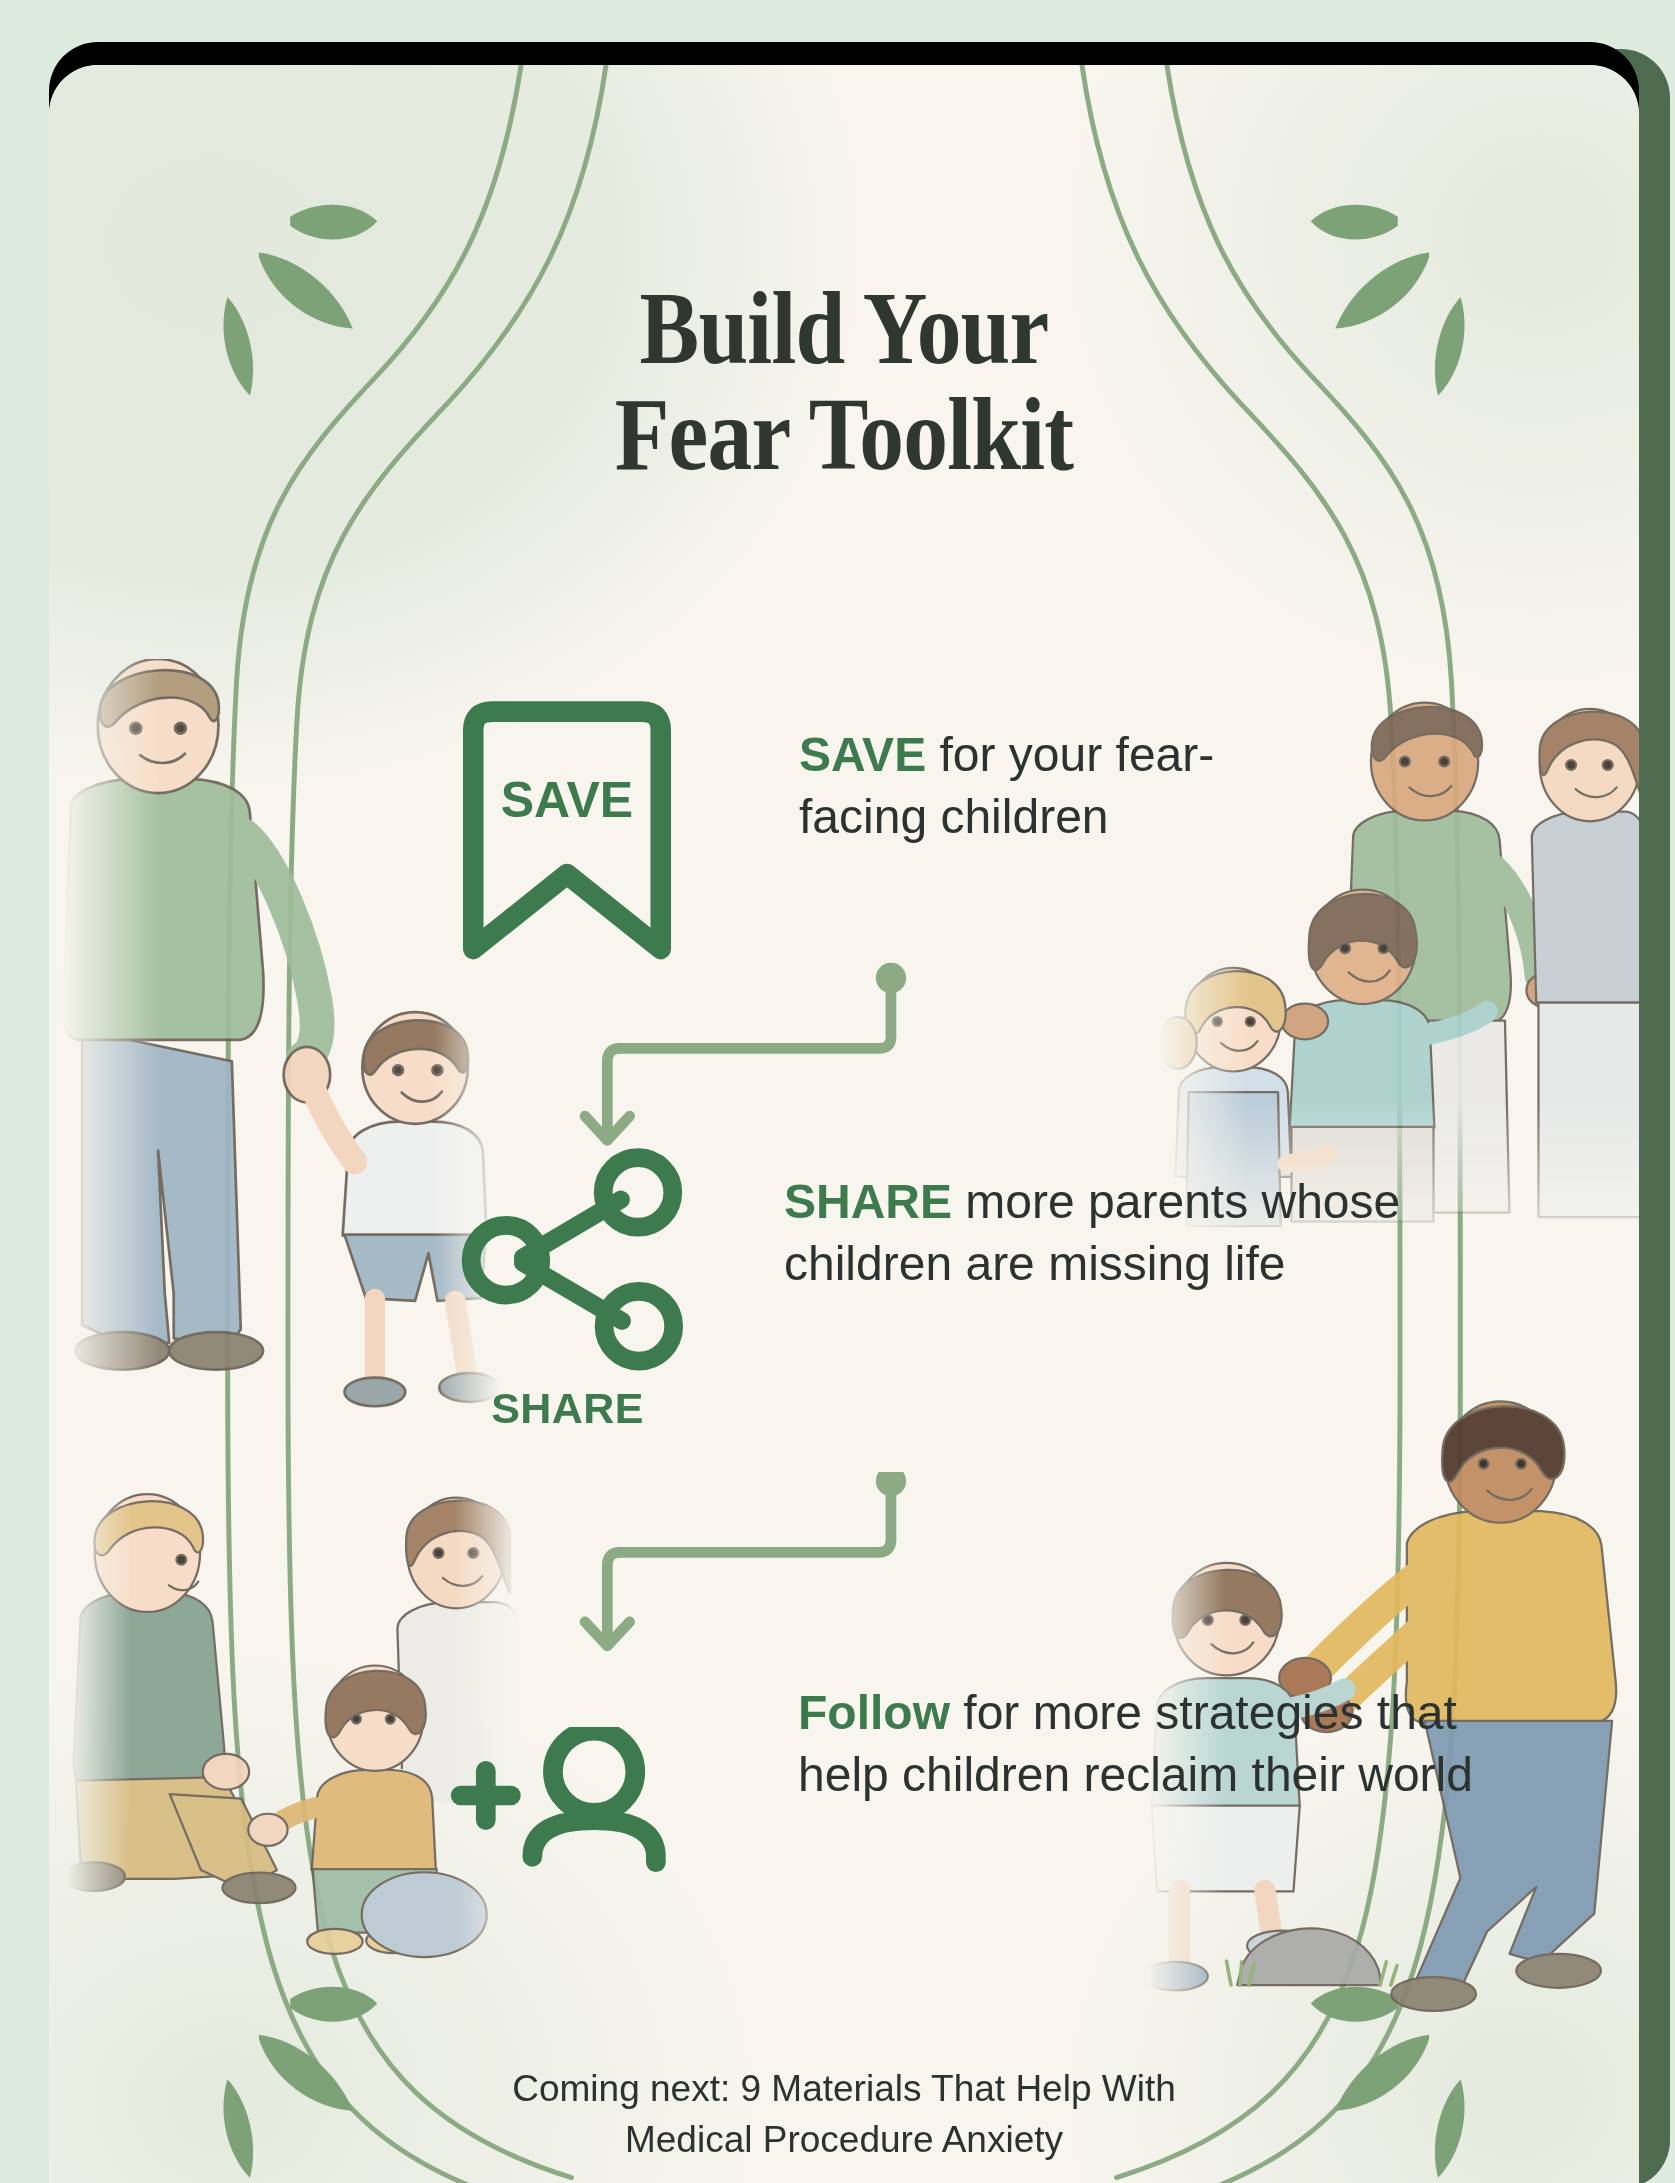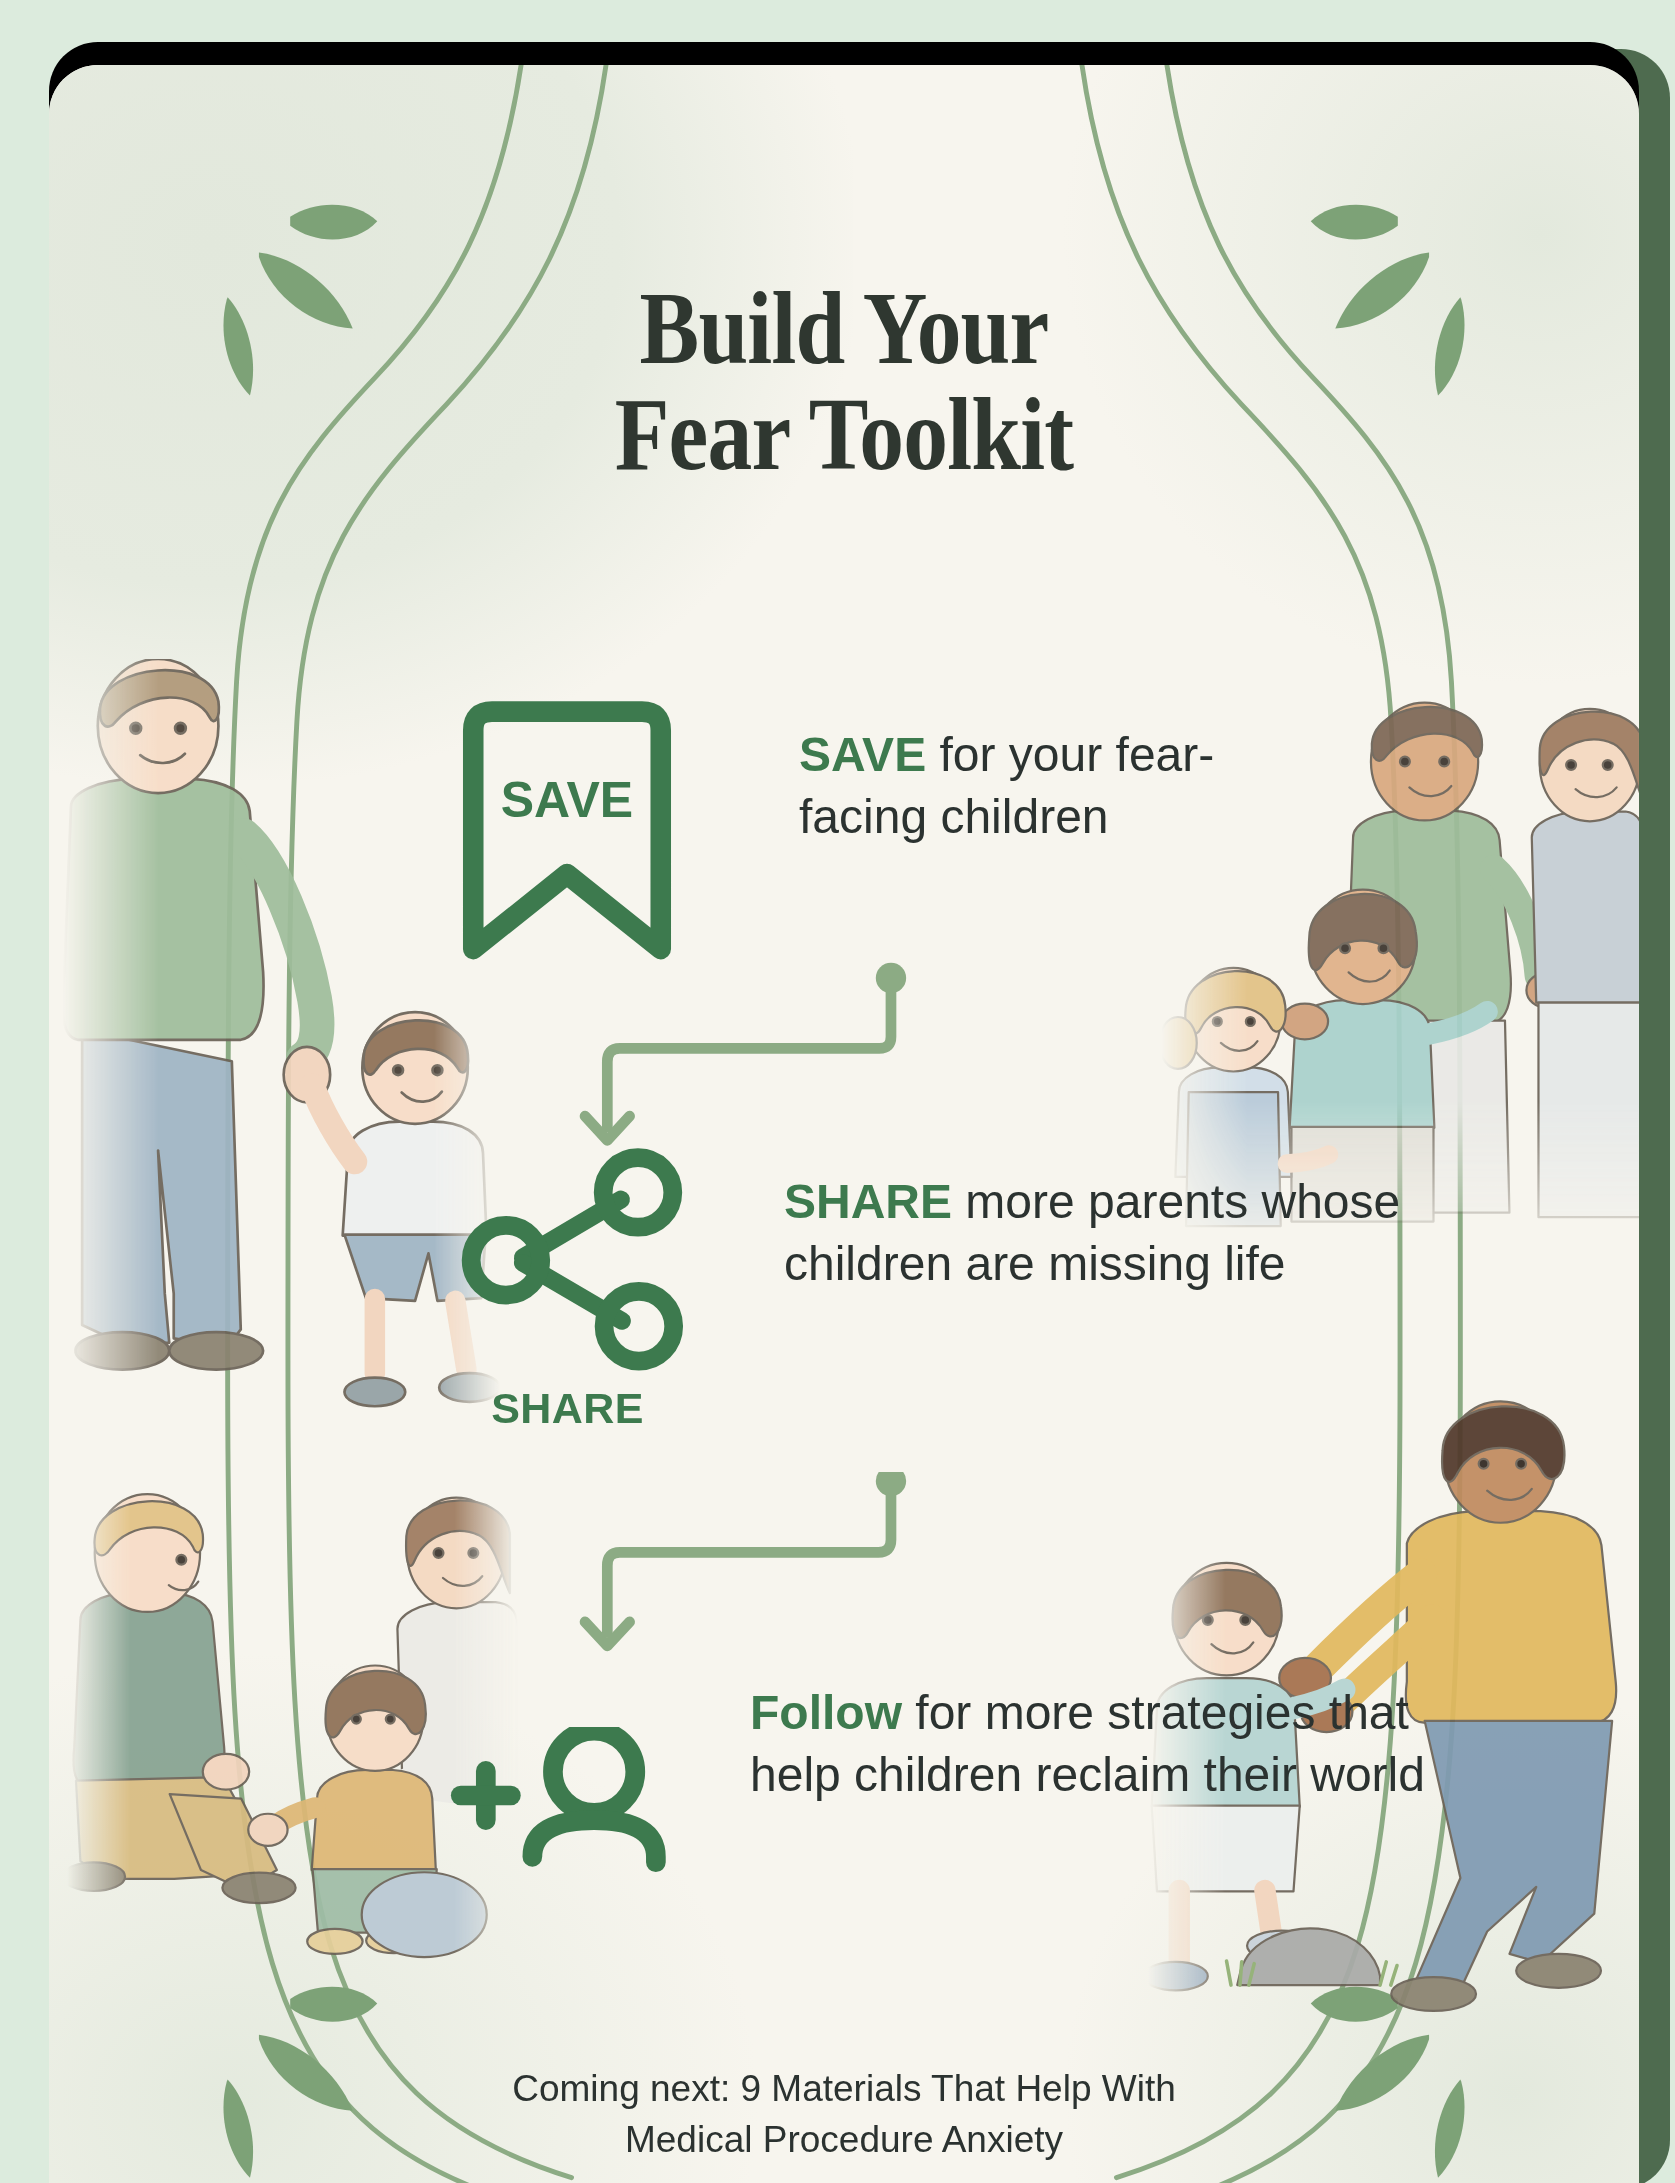--- a/index.html
+++ b/index.html
@@ -112,21 +112,21 @@
   }
 
   .step-text{
     font-size:48px;
     line-height:1.30;
     color:#2b3230;
     font-weight:500;
   }
   #step-save  .step-text{ margin-left:107px; margin-top:25px; width:536px; }
   #step-share .step-text{ margin-left:96px; margin-top:24.6px; width:697px; }
-  #step-follow .step-text{ margin-left:44px; margin-top:-45px; width:715px; }
+  #step-follow .step-text{ margin-left:92px; margin-top:-45px; width:715px; }
 
   .kw{ color:#3d7a4e; font-weight:700; }
 
   
   .connector{ position:absolute; }
   #connector-1{ left:482px; top:896px; width:447px; height:223px; }
   #connector-2{ left:482px; top:1407px; width:447px; height:223px; }
 
   
   .footer{

